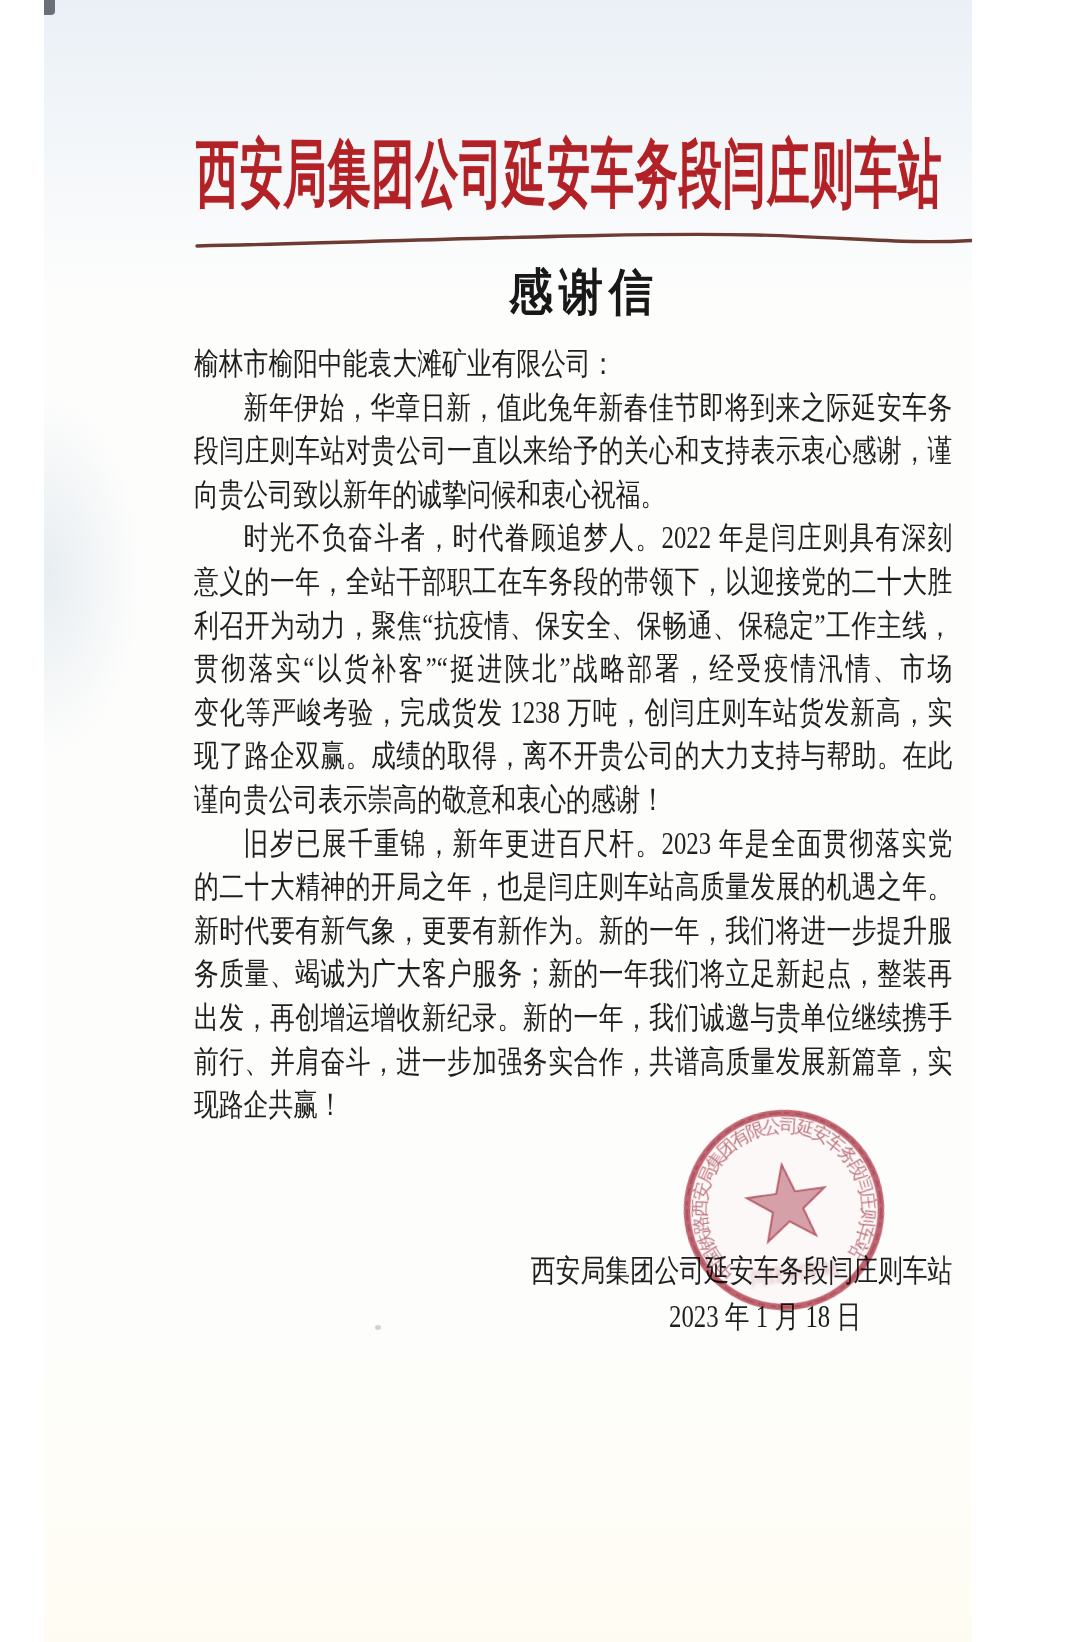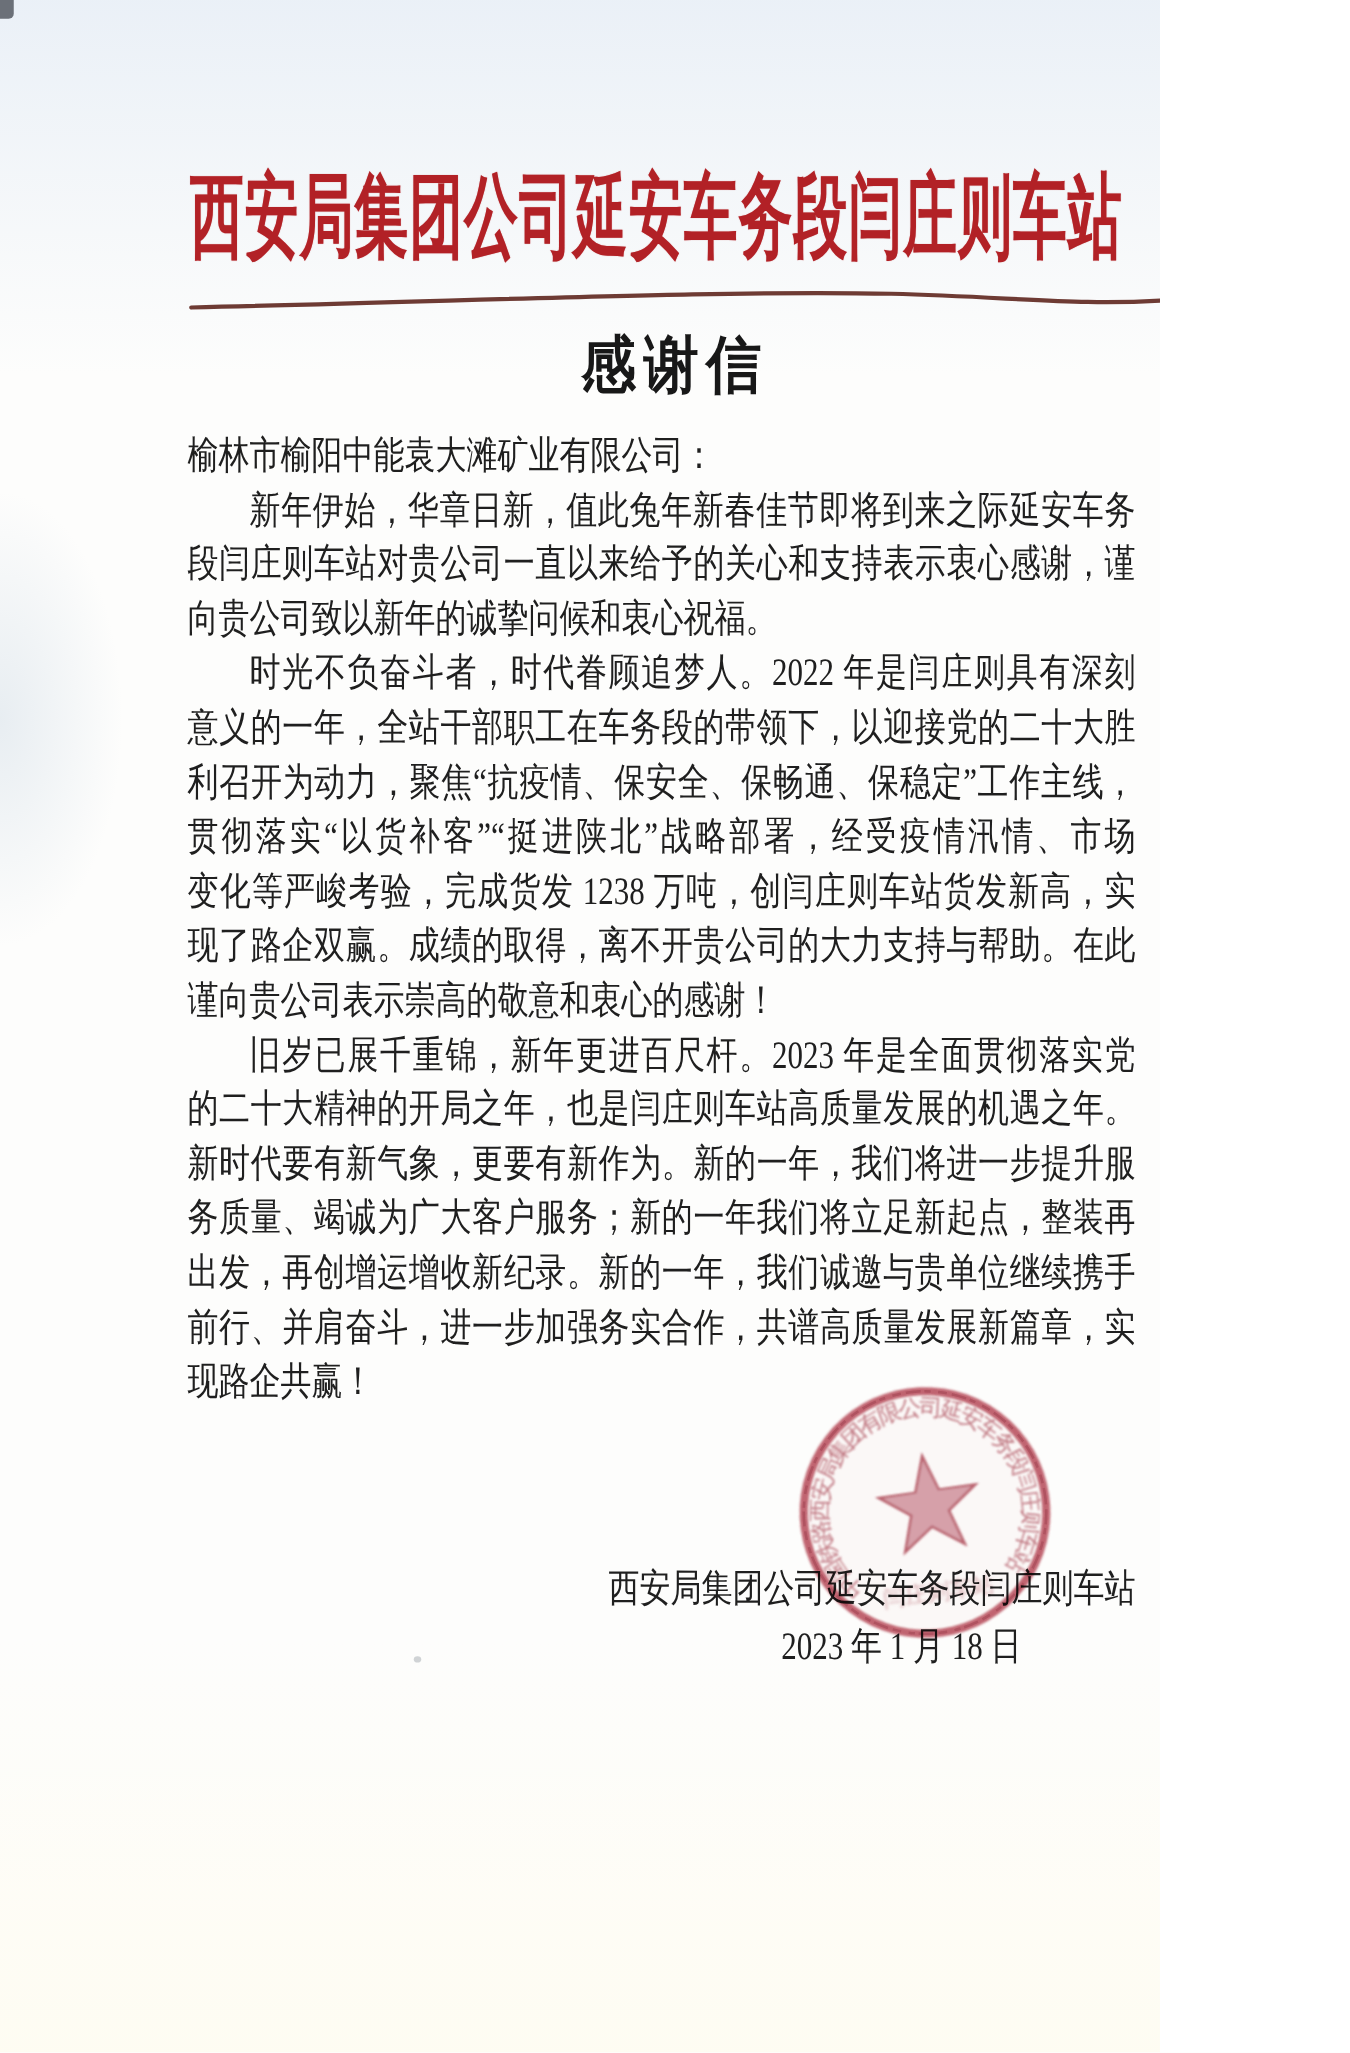--- a/index.html
+++ b/index.html
@@ -6,20 +6,21 @@
   html,body { width:1080px; height:1642px; }
   body { font-family:"Liberation Serif","DejaVu Serif",serif; }
 
   .page {
     position:relative; width:928px; height:1642px; overflow:hidden;
     background:
       linear-gradient(180deg, rgba(231,238,246,0.85) 0px, rgba(231,238,246,0.0) 300px),
       linear-gradient(0deg, rgba(255,252,239,0.75) 0px, rgba(255,252,239,0.0) 330px),
       radial-gradient(ellipse 140px 260px at 0px 575px, rgba(176,196,214,0.28), rgba(176,196,214,0) 70%),
       #fdfdfc;
+    margin-left: 44px;
   }
 
   .corner-mark {
     position:absolute; left:0; top:0; width:11px; height:15px;
     background:#474c54; opacity:.78; border-radius:0 0 4px 0;
   }
   .dust-speck {
     position:absolute; left:331px; top:1325px; width:6px; height:5px;
     background:#9aa0a6; opacity:.45; border-radius:50%;
   }

